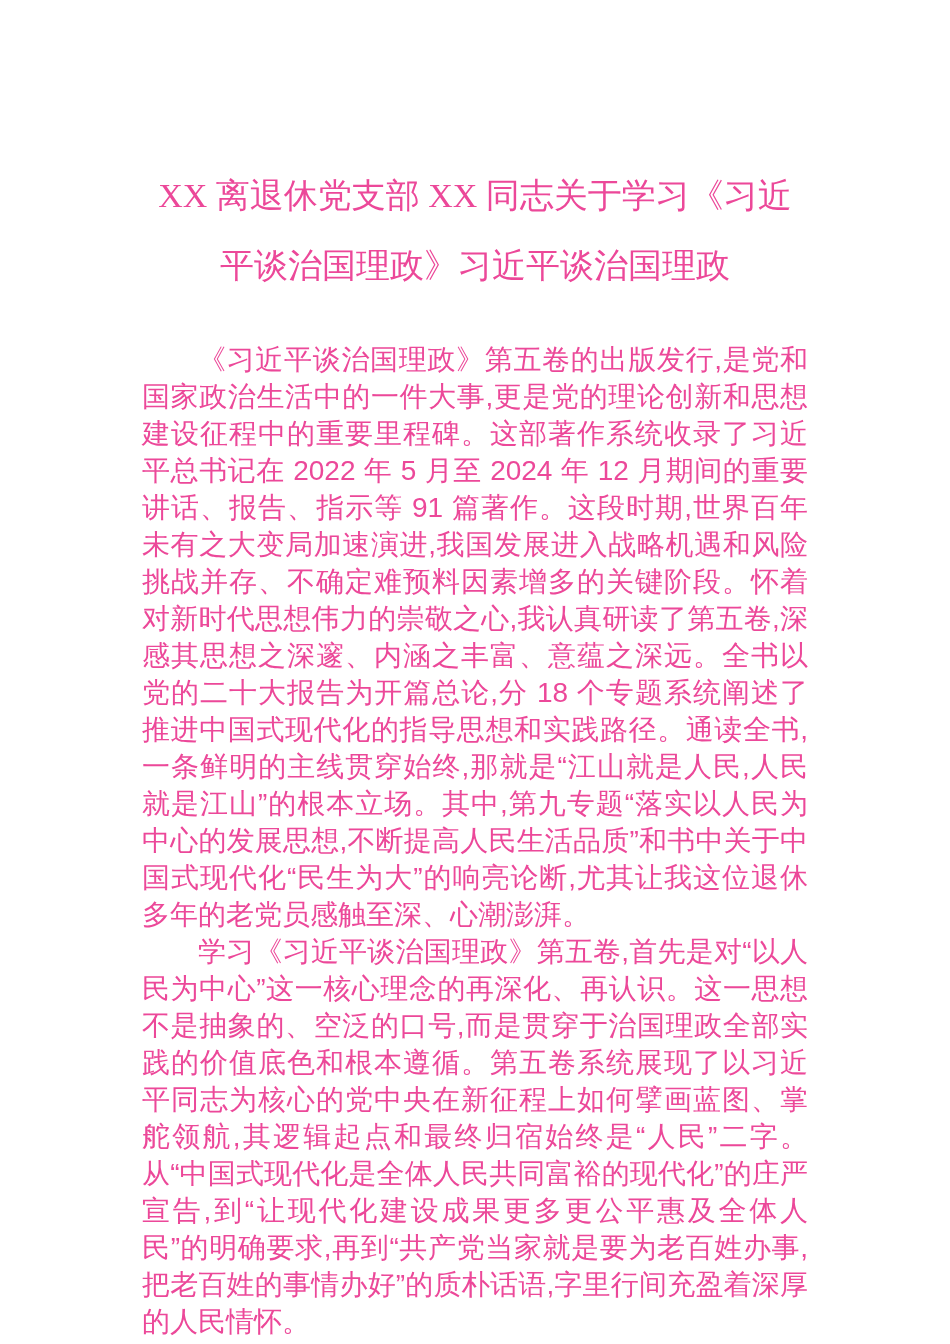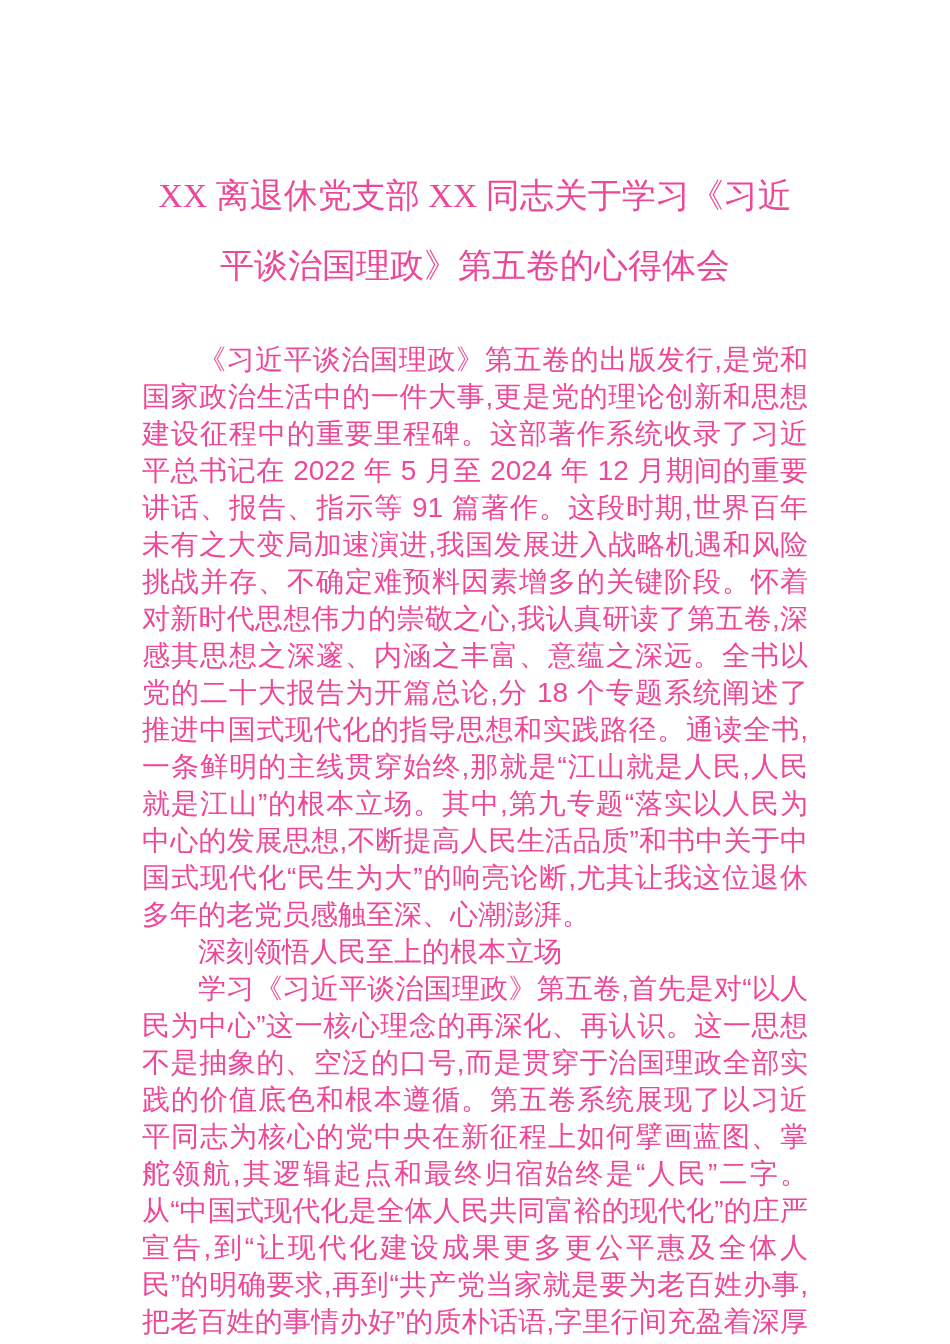--- a/index.html
+++ b/index.html
@@ -49,21 +49,20 @@
     font-family: "DejaVu Sans", "Liberation Sans", sans-serif;
     font-weight: normal;
   }
 </style>
 </head>
 <body>
 
 <div class="page">
   <h1 class="doc-title">
     <span class="title-line">XX 离退休党支部 XX 同志关于学习《习近</span>
-    <span class="title-line">平谈治国理政》第五卷的心得体会</span>
+    <span class="title-line">平谈治国理政》习近平谈治国理政</span>
   </h1>
 
   <div class="doc-body">
     <p class="body-para">《习近平谈治国理政》第五卷的出版发行,是党和国家政治生活中的一件大事,更是党的理论创新和思想建设征程中的重要里程碑。这部著作系统收录了习近平总书记在 2022 年 5 月至 2024 年 12 月期间的重要讲话、报告、指示等 91 篇著作。这段时期,世界百年未有之大变局加速演进,我国发展进入战略机遇和风险挑战并存、不确定难预料因素增多的关键阶段。怀着对新时代思想伟力的崇敬之心,我认真研读了第五卷,深感其思想之深邃、内涵之丰富、意蕴之深远。全书以党的二十大报告为开篇总论,分 18 个专题系统阐述了推进中国式现代化的指导思想和实践路径。通读全书,一条鲜明的主线贯穿始终,那就是“江山就是人民,人民就是江山”的根本立场。其中,第九专题“落实以人民为中心的发展思想,不断提高人民生活品质”和书中关于中国式现代化“民生为大”的响亮论断,尤其让我这位退休多年的老党员感触至深、心潮澎湃。</p>
-    <p class="section-heading">深刻领悟人民至上的根本立场</p>
     <p class="body-para">学习《习近平谈治国理政》第五卷,首先是对“以人民为中心”这一核心理念的再深化、再认识。这一思想不是抽象的、空泛的口号,而是贯穿于治国理政全部实践的价值底色和根本遵循。第五卷系统展现了以习近平同志为核心的党中央在新征程上如何擘画蓝图、掌舵领航,其逻辑起点和最终归宿始终是“人民”二字。从“中国式现代化是全体人民共同富裕的现代化”的庄严宣告,到“让现代化建设成果更多更公平惠及全体人民”的明确要求,再到“共产党当家就是要为老百姓办事,把老百姓的事情办好”的质朴话语,字里行间充盈着深厚的人民情怀。</p>
   </div>
 </div>
 
 </body></html>

